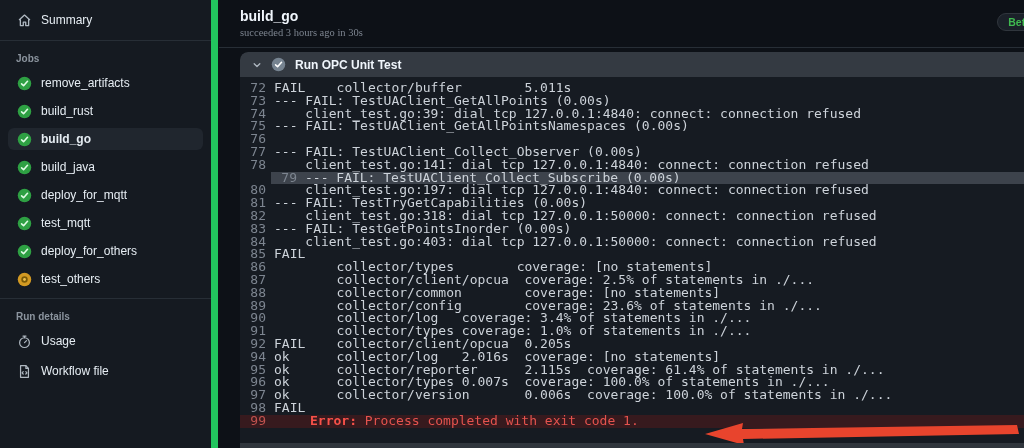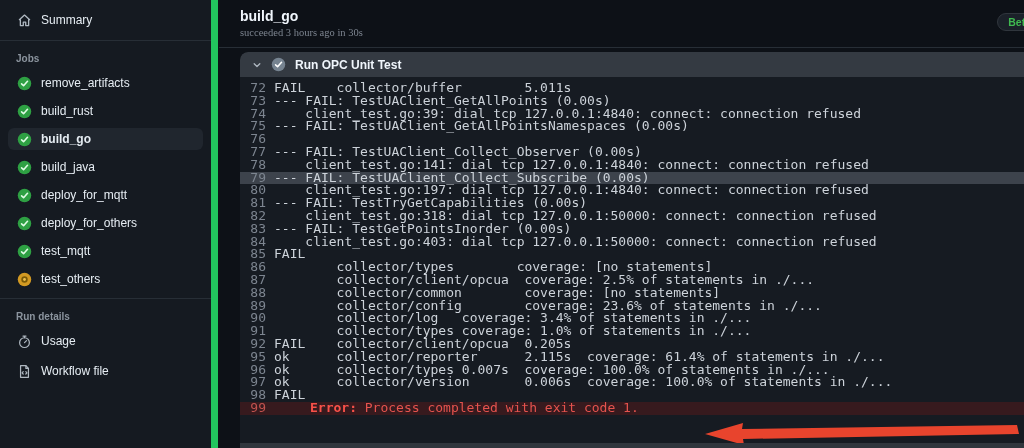--- a/index.html
+++ b/index.html
@@ -55,21 +55,21 @@
     display:flex; align-items:center; gap:9px; padding:0 12px;
     cursor:pointer;
   }
   .step-title { font-size:12px; font-weight:600; color:#f0f6fc; }
   .chev { color:#afb8c1; display:flex; }
   .log-body {
     font-family:"DejaVu Sans Mono","Liberation Mono",monospace;
     font-size:13px; line-height:12.8px; padding-top:5px; color:#cdd3da;
   }
   .log-row { display:flex; white-space:pre; }
-  .log-row.hl { background:#3d434c; }
+  .log-row.hl { background:#3d434c;margin-left:31px; }
   .log-row.err { background:#371a1e; }
   .log-num {
     flex:0 0 26px; width:26px; text-align:right;
     color:#7d8590; cursor:pointer; user-select:none;
   }
   .log-row.err .log-num { color:#c2534f; }
   .log-text { padding-left:8px; }
   .err-prefix { color:#f85149; font-weight:700; }
   .log-row.err .log-text { color:#e5534e;padding-left:44px; }
   .annot-arrow { position:absolute; pointer-events:none; }
@@ -149,32 +149,32 @@
   </div>
 
   <div class="side-item">
     <span class="ico icon-success">
       <svg width="15" height="15" viewBox="0 0 16 16">
         <circle cx="8" cy="8" r="7.2" fill="#2ea043"></circle>
         <path d="M4.9 8.4 7 10.4 11.2 5.7" stroke="#dffbe4" stroke-width="1.7" fill="none" stroke-linecap="round" stroke-linejoin="round"></path>
       </svg>
     </span>
 
+    <span class="job-label">test_mqtt</span>
+  </div>
+
+  <div class="side-item">
+    <span class="ico icon-success">
+      <svg width="15" height="15" viewBox="0 0 16 16">
+        <circle cx="8" cy="8" r="7.2" fill="#2ea043"></circle>
+        <path d="M4.9 8.4 7 10.4 11.2 5.7" stroke="#dffbe4" stroke-width="1.7" fill="none" stroke-linecap="round" stroke-linejoin="round"></path>
+      </svg>
+    </span>
+
     <span class="job-label">deploy_for_others</span>
-  </div>
-
-  <div class="side-item">
-    <span class="ico icon-success">
-      <svg width="15" height="15" viewBox="0 0 16 16">
-        <circle cx="8" cy="8" r="7.2" fill="#2ea043"></circle>
-        <path d="M4.9 8.4 7 10.4 11.2 5.7" stroke="#dffbe4" stroke-width="1.7" fill="none" stroke-linecap="round" stroke-linejoin="round"></path>
-      </svg>
-    </span>
-
-    <span class="job-label">test_mqtt</span>
   </div>
 
   <div class="side-item">
 
     <span class="ico icon-waiting">
       <svg width="15" height="15" viewBox="0 0 16 16">
         <circle cx="8" cy="8" r="7.2" fill="#d29922"></circle>
         <circle cx="8" cy="8" r="3.4" fill="#7a5a08"></circle>
         <circle cx="8" cy="8" r="1.5" fill="#f0c14b"></circle>
       </svg>
@@ -328,20 +328,24 @@
     <span class="log-num">91</span>
     <span class="log-text"><span class="err-prefix"></span><span class="log-rest">        collector/types coverage: 1.0% of statements in ./...</span></span>
   </div>
 
   <div class="log-row">
     <span class="log-num">92</span>
     <span class="log-text"><span class="err-prefix"></span><span class="log-rest">FAIL    collector/client/opcua  0.205s</span></span>
   </div>
 
 
+  <div class="log-row">
+    <span class="log-num">94</span>
+    <span class="log-text"><span class="err-prefix"></span><span class="log-rest">ok      collector/log   2.016s  coverage: [no statements]</span></span>
+  </div>
 
   <div class="log-row">
     <span class="log-num">95</span>
     <span class="log-text"><span class="err-prefix"></span><span class="log-rest">ok      collector/reporter      2.115s  coverage: 61.4% of statements in ./...</span></span>
   </div>
 
   <div class="log-row">
     <span class="log-num">96</span>
     <span class="log-text"><span class="err-prefix"></span><span class="log-rest">ok      collector/types 0.007s  coverage: 100.0% of statements in ./...</span></span>
   </div>

